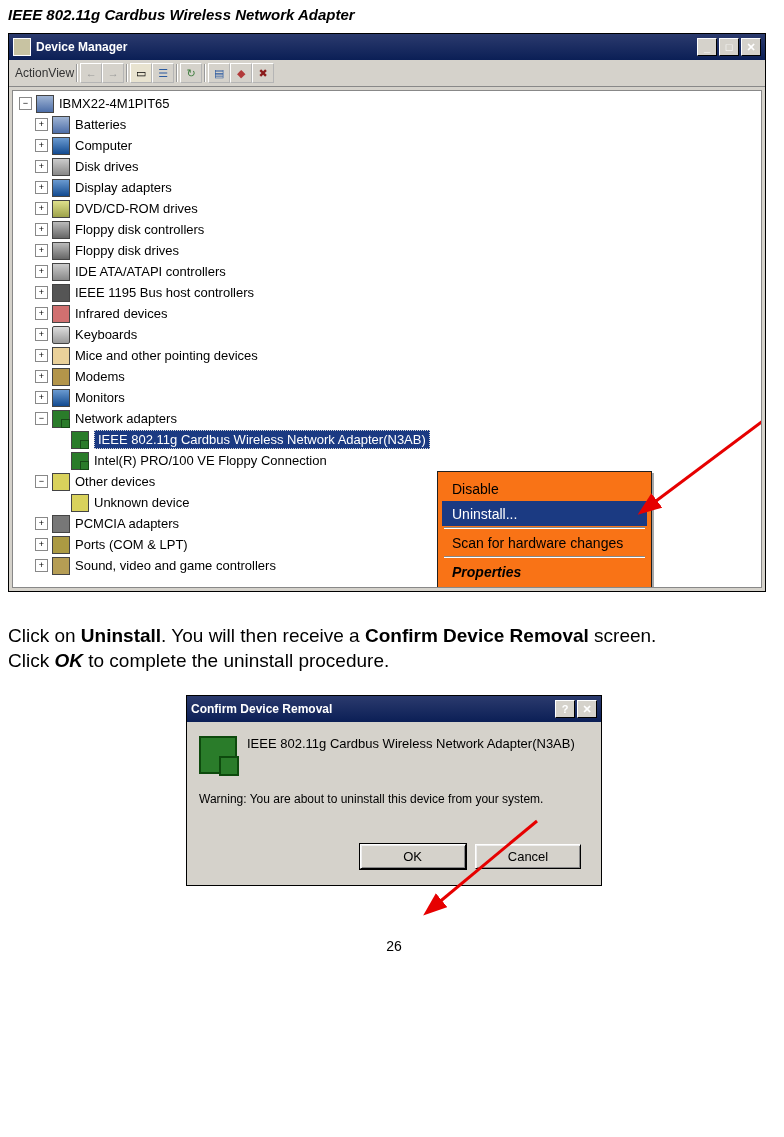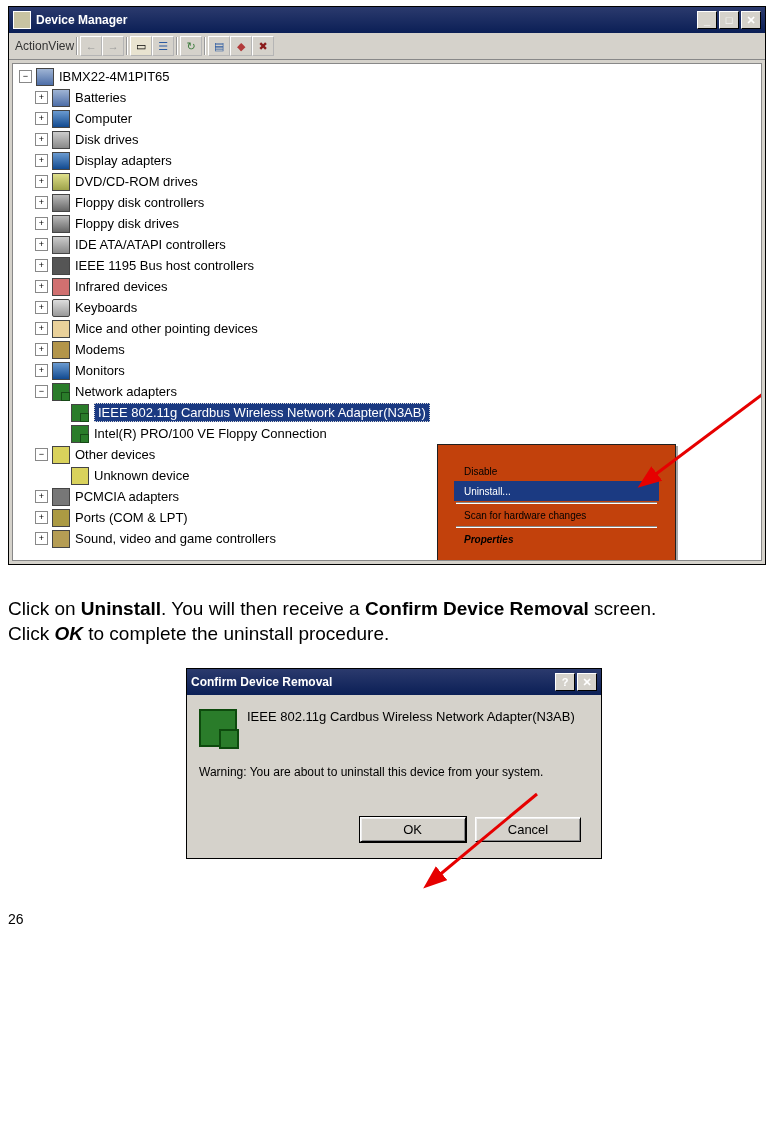--- a/index.html
+++ b/index.html
@@ -131,25 +131,25 @@
     color: #fff;
     padding: 1px 3px;
     border: 1px dotted #d8d8d8;
   }
 
   .context-menu {
     position: absolute;
     left: 424px;
     top: 380px;
     width: 205px;
-    background: #c2410c;
+    background: #f97316;
     border: 1px solid #202020;
     box-shadow: 2px 2px 0 rgba(0,0,0,.35);
-    font-size: 10px;
-    padding: 16px;
+    font-size: 14px;
+    padding: 4px;
   }
   .cm-item {
     padding: 4px 10px;
     border-top: 1px solid transparent;
   }
   .cm-sep { border-top: 1px solid #888; border-bottom:1px solid #fff; margin: 1px 2px; }
   .cm-item.hl { background:#1b3a82; color:#fff; }
   .cm-item.bold { font-weight:bold;font-style:italic; }
 
   .arrow-red1 {
@@ -206,30 +206,32 @@
   .btn.default { outline:1px solid #000; }
 
   .arrow-red2 {
     position:absolute;
     left: 235px;
     top: 120px;
     pointer-events:none;
   }
 
   .pgnum {
+    text-align:center;
     font-size:14px;
     margin-top: 52px;
     padding-bottom: 10px;
   }
 </style>
 </head>
 <body>
 
 <div class="page">
 
+  <div class="doc-header">IEEE 802.11g Cardbus Wireless Network Adapter</div>
 
   <div class="dm-window">
     <div class="titlebar">
       <span class="titlebar-icon"></span>
       <span style="font-weight:bold;color:#fff;">Device Manager</span>
       <span class="sp"></span>
       <span class="winbtn">_</span>
       <span class="winbtn">□</span>
       <span class="winbtn">✕</span>
     </div>

